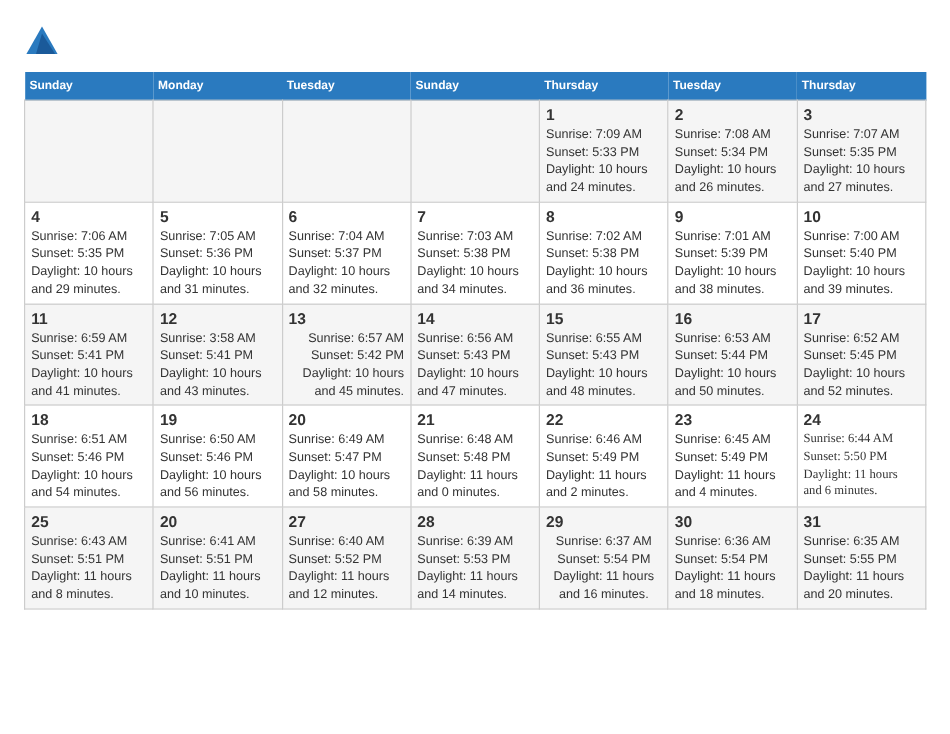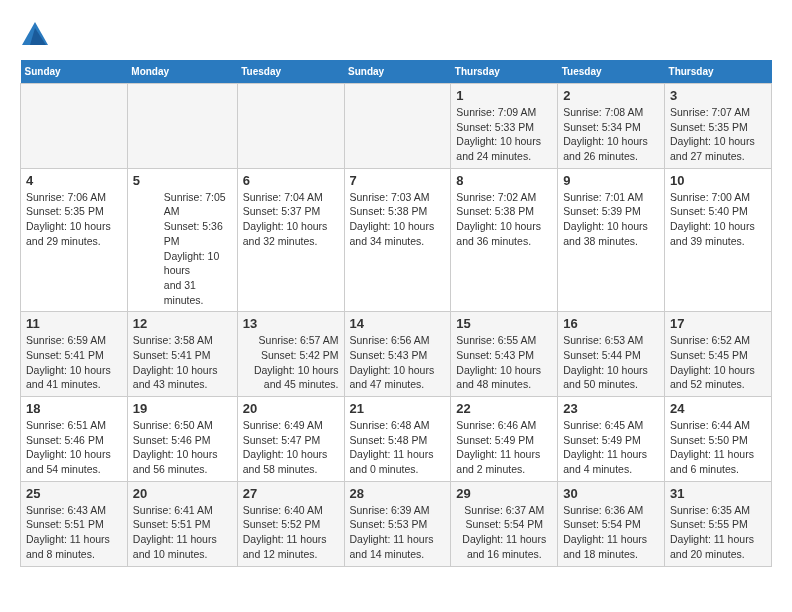--- a/index.html
+++ b/index.html
@@ -157,21 +157,21 @@
       <tr>
         <td>
           <span class="day-num">4</span>
           <div class="day-info" style="white-space: pre-line;">Sunrise: 7:06 AM
 Sunset: 5:35 PM
 Daylight: 10 hours
 and 29 minutes.</div>
         </td>
         <td>
           <span class="day-num">5</span>
-          <div class="day-info" style="white-space: pre-line; margin-left: 31px;">Sunrise: 7:05 AM
+          <div class="day-info" style="white-space: pre-line;">Sunrise: 7:05 AM
 Sunset: 5:36 PM
 Daylight: 10 hours
 and 31 minutes.</div>
         </td>
         <td>
           <span class="day-num">6</span>
           <div class="day-info" style="white-space: pre-line;">Sunrise: 7:04 AM
 Sunset: 5:37 PM
 Daylight: 10 hours
 and 32 minutes.</div>
@@ -294,21 +294,21 @@
         </td>
         <td>
           <span class="day-num">23</span>
           <div class="day-info" style="white-space: pre-line;">Sunrise: 6:45 AM
 Sunset: 5:49 PM
 Daylight: 11 hours
 and 4 minutes.</div>
         </td>
         <td>
           <span class="day-num">24</span>
-          <div class="day-info" style="white-space: pre-line;">Sunrise: 6:44 AM
+          <div class="day-info" style="white-space: pre-line; font-family: Liberation Serif, serif;">Sunrise: 6:44 AM
 Sunset: 5:50 PM
 Daylight: 11 hours
 and 6 minutes.</div>
         </td>
       </tr>
       <tr>
         <td>
           <span class="day-num">25</span>
           <div class="day-info" style="white-space: pre-line;">Sunrise: 6:43 AM
 Sunset: 5:51 PM

